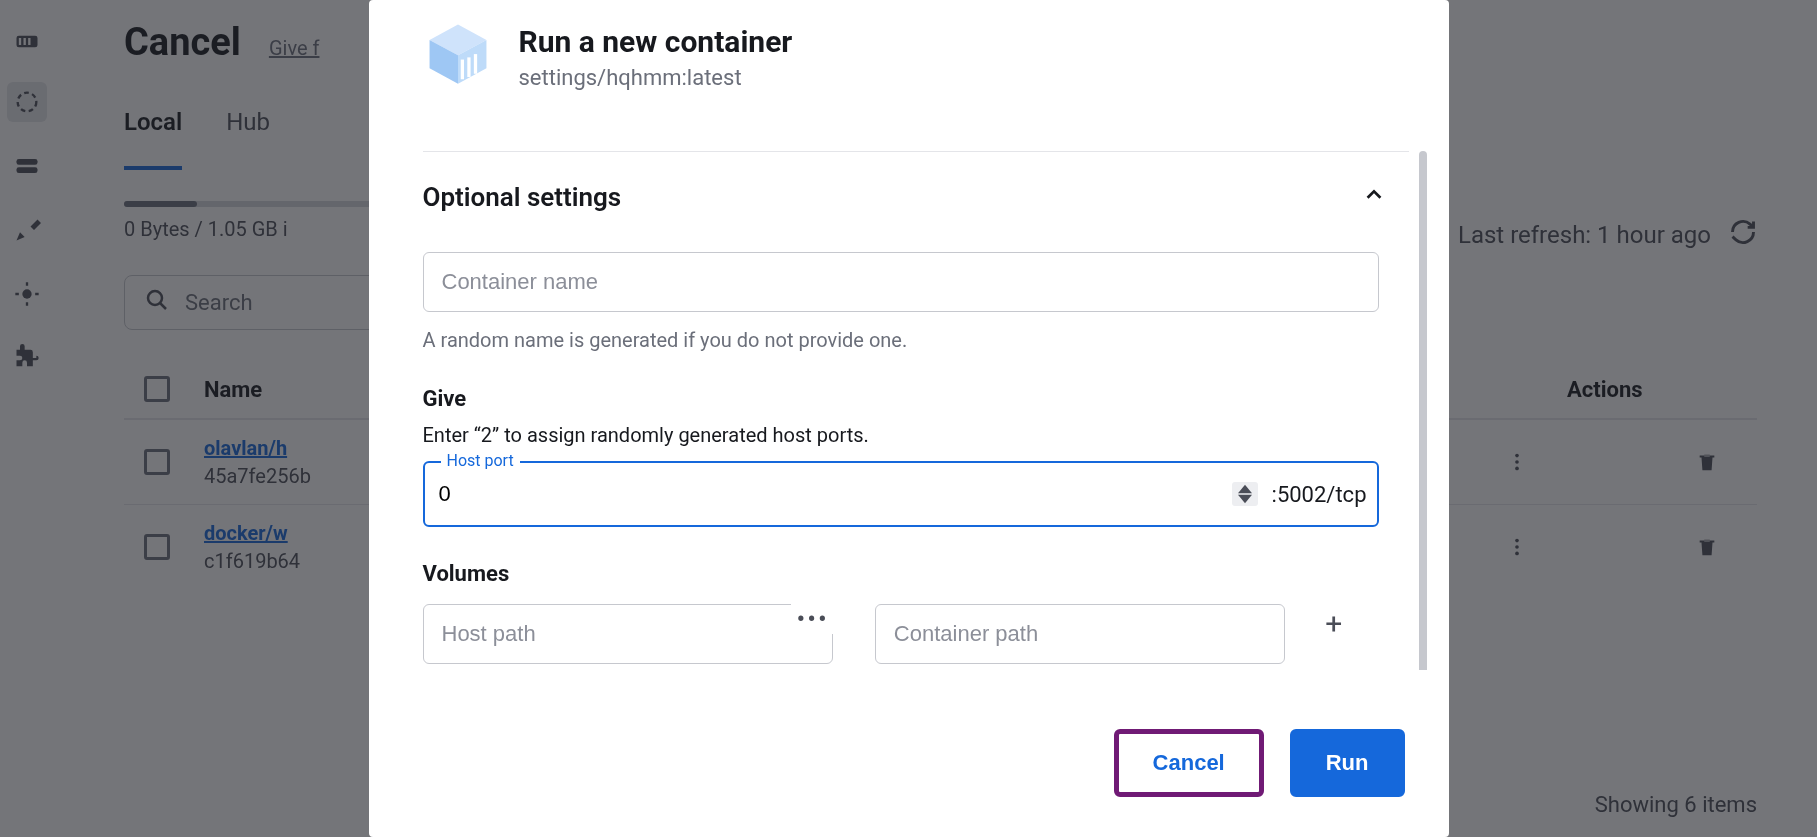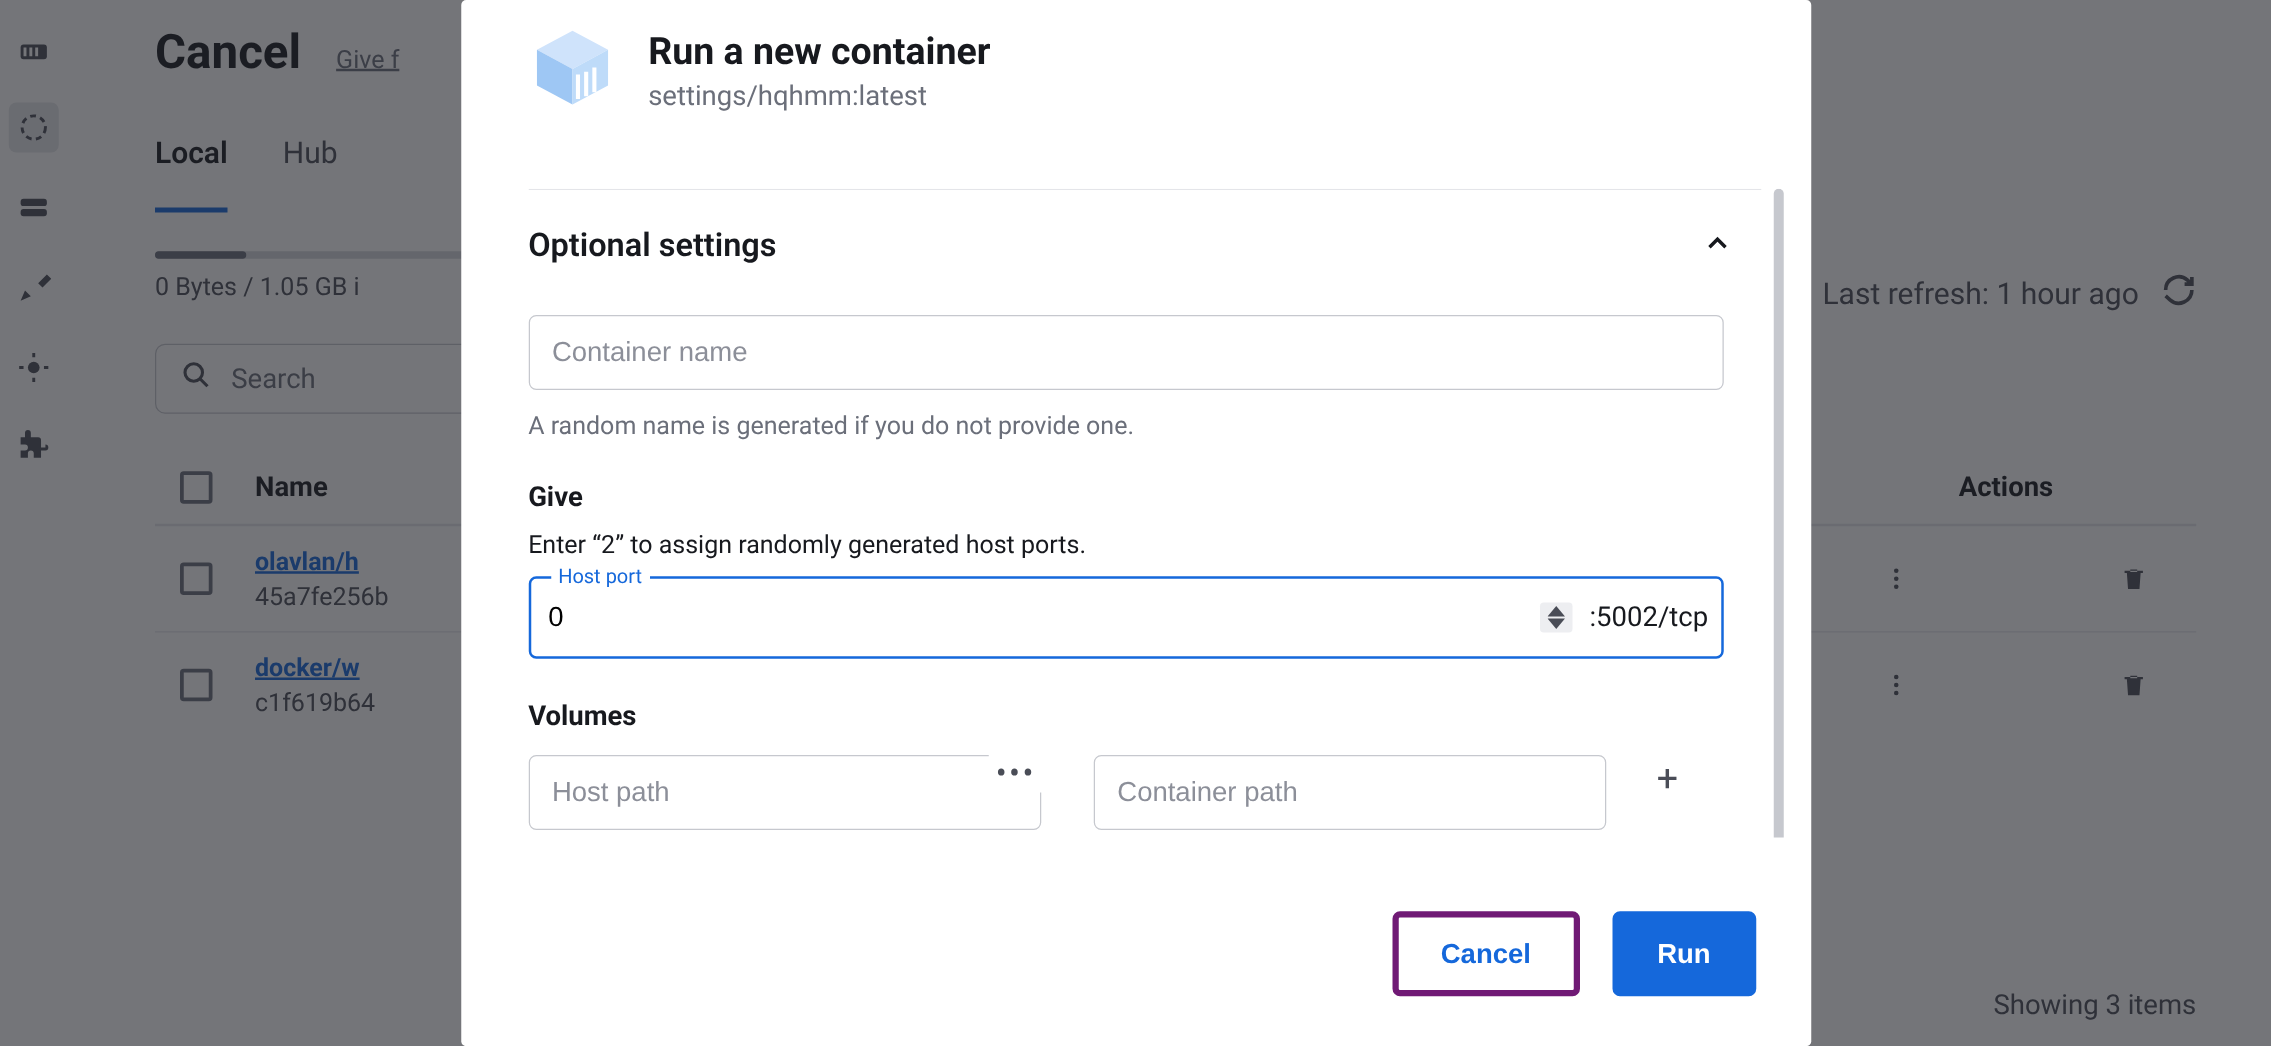--- a/index.html
+++ b/index.html
@@ -522,21 +522,21 @@
           </div>
         <div></div>
         <div class="row-icon">
             <svg viewBox="0 0 24 24" fill="currentColor">
               <path d="M6 7h12l-1 14H7L6 7zm3-3h6v2H9V4zM4 7h16v-2H4v2z"></path>
             </svg>
           </div>
       </div>
     </div>
 
-    <div class="items-count">Showing 3 items</div>
+    <div class="items-count">Showing 6 items</div>
   </div>
 </div>
 
 <div class="overlay">
   <div class="dialog">
     <div class="dialog-head">
       <svg class="cube-icon" viewBox="0 0 64 64">
         <polygon points="32,6 58,20 32,34 6,20" fill="#cfe3fb"></polygon>
         <polygon points="6,20 32,34 32,60 6,46" fill="#9ec7f4"></polygon>
         <polygon points="58,20 32,34 32,60 58,46" fill="#bedbf9"></polygon>

